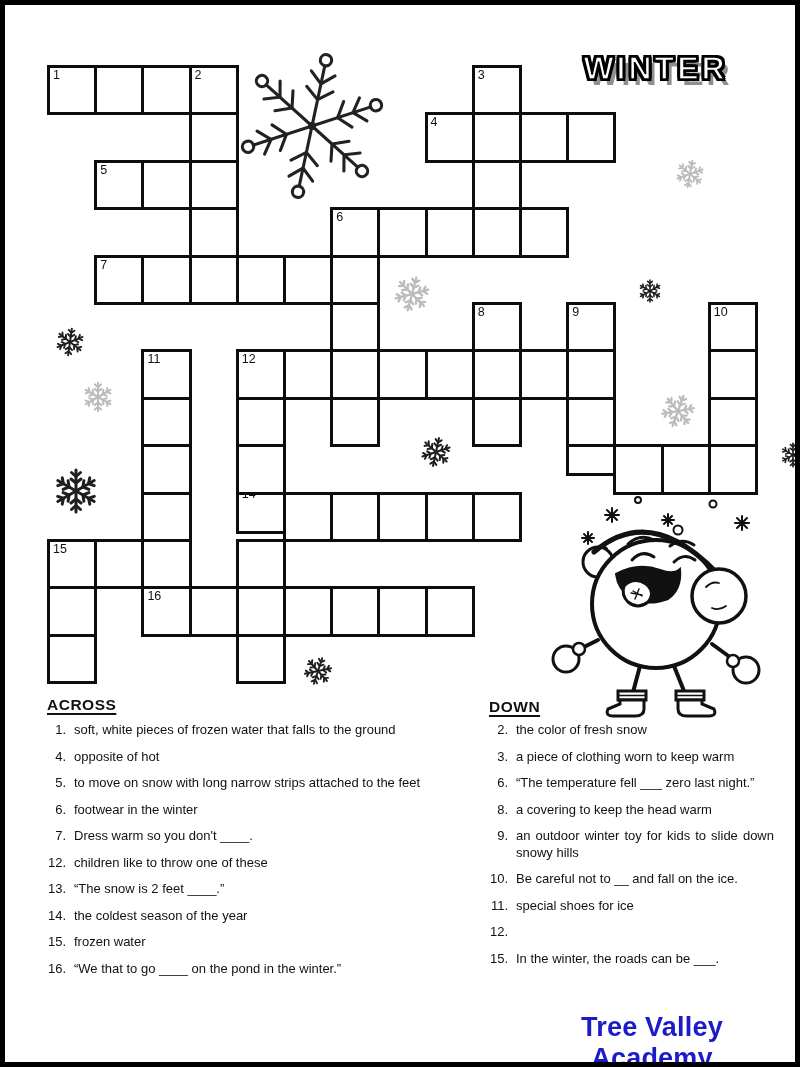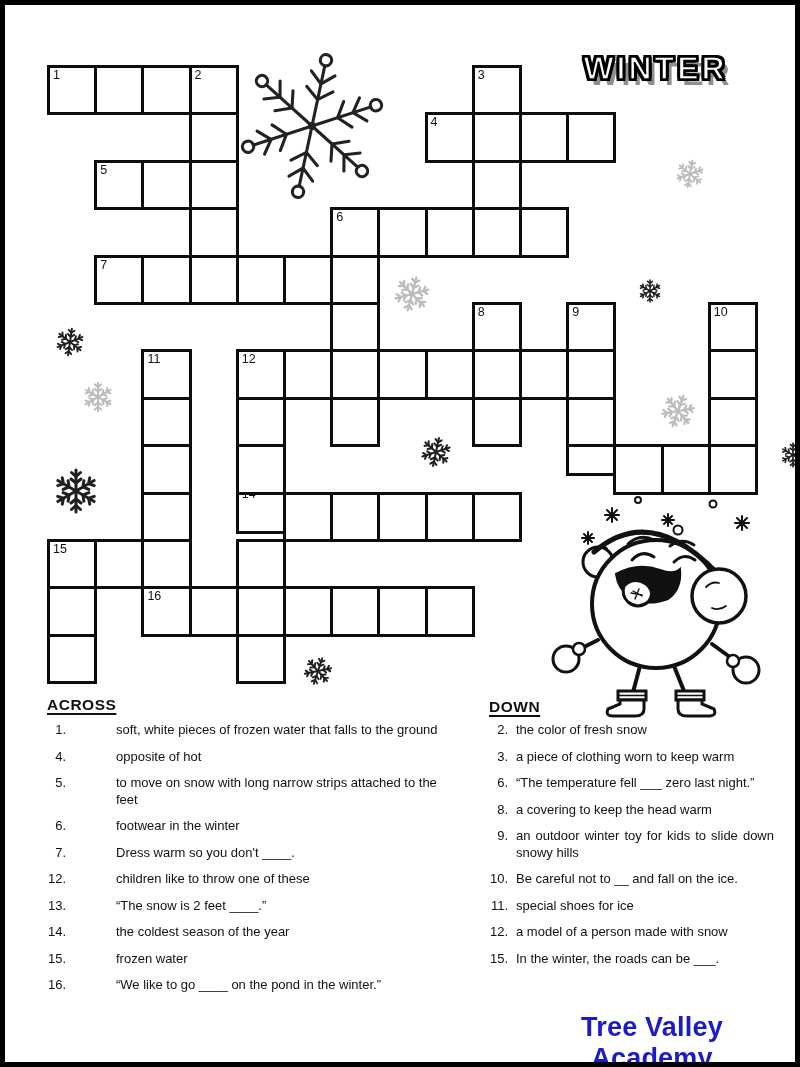--- a/index.html
+++ b/index.html
@@ -24,21 +24,21 @@
   
   .clue-heading{position:absolute;font-size:15.5px;font-weight:bold;letter-spacing:.5px;
                 text-decoration:underline;text-underline-offset:3px;text-decoration-thickness:2px;}
   #across-heading{left:47px;top:696px;}
   #down-heading{left:489px;top:698px;}
   .clue-list{position:absolute;margin:0;padding:0;list-style:none;font-size:13px;line-height:16.5px;}
   #across-list{left:40px;top:722px;width:412px;}
   #down-list{left:482px;top:722px;width:300px;}
   .clue-item{display:flex;margin:0 0 10px 0;}
   .clue-num{flex:0 0 26px;text-align:right;margin-right:8px;}
-  #across-list .clue-text{width:365px;margin-left:42px;}
+  #across-list .clue-text{width:365px;}
   #down-list .clue-text{width:258px;text-align:justify;}
 
   
   .flake{position:absolute;}
   .bigflake{position:absolute;left:238px;top:52px;}
   .snowman{position:absolute;left:528px;top:492px;}
 
   .footer-brand{position:absolute;left:518px;top:1012px;width:268px;text-align:center;
     font-size:27px;font-weight:bold;color:#1b1bc9;letter-spacing:.2px;}
 </style>
@@ -295,21 +295,21 @@
       <li class="clue-item">
         <span class="clue-num">14.</span>
         <span class="clue-text">the coldest season of the year</span>
       </li>
       <li class="clue-item">
         <span class="clue-num">15.</span>
         <span class="clue-text">frozen water</span>
       </li>
       <li class="clue-item">
         <span class="clue-num">16.</span>
-        <span class="clue-text">“We like to go ____ on the pond in the winter.”</span>
+        <span class="clue-text">“We that to go ____ on the pond in the winter.”</span>
       </li>
     </ul>
 
   <div class="clue-heading" id="down-heading">DOWN</div>
   <ul class="clue-list" id="down-list">
       <li class="clue-item">
         <span class="clue-num">2.</span>
         <span class="clue-text">the color of fresh snow</span>
       </li>
       <li class="clue-item">
@@ -331,21 +331,20 @@
       <li class="clue-item">
         <span class="clue-num">10.</span>
         <span class="clue-text">Be careful not to __ and fall on the ice.</span>
       </li>
       <li class="clue-item">
         <span class="clue-num">11.</span>
         <span class="clue-text">special shoes for ice</span>
       </li>
       <li class="clue-item">
         <span class="clue-num">12.</span>
-        <span class="clue-text">a model of a person made with snow</span>
       </li>
       <li class="clue-item">
         <span class="clue-num">15.</span>
         <span class="clue-text">In the winter, the roads can be ___.</span>
       </li>
     </ul>
 
   <div class="footer-brand">Tree Valley Academy</div>
 </div>
 

